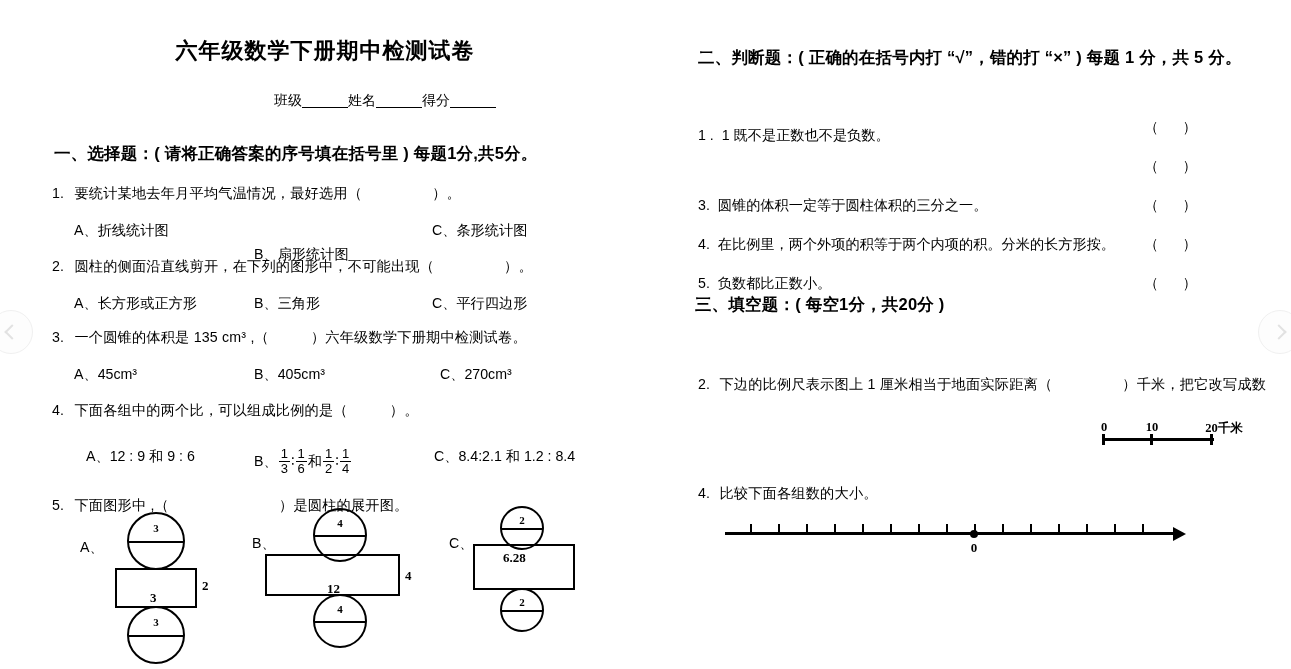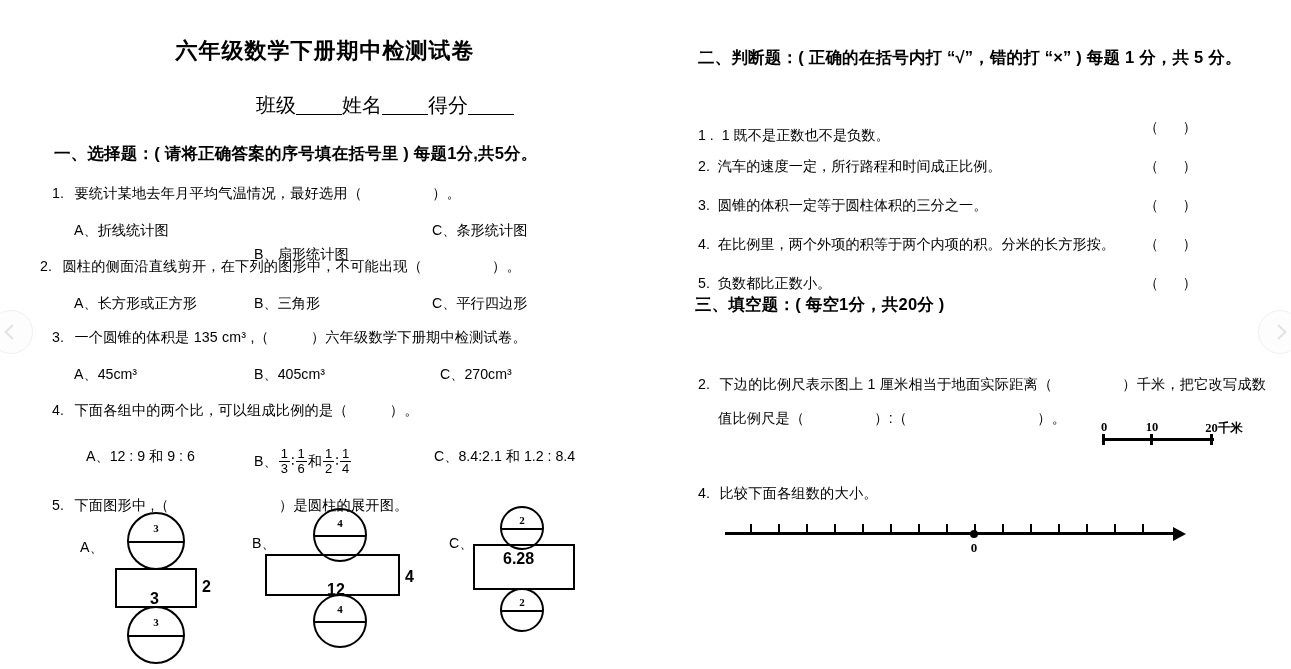--- a/index.html
+++ b/index.html
@@ -43,21 +43,21 @@
     font-size: 22px;
     font-weight: bold;
     letter-spacing: 1px;
   }
   .info-line {
     position: absolute;
     left: 0;
     top: 92px;
     width: 640px;
     text-align: center;
-    font-size: 20px;
+    font-size: 14px;
     padding-left: 130px;
     box-sizing: border-box;
   }
   .info-line .blank {
     display: inline-block;
     border-bottom: 1.4px solid #000;
     width: 46px;
     vertical-align: -3px;
   }
 
@@ -120,23 +120,23 @@
     font-weight: bold;
     font-family: "Liberation Serif", serif;
   }
   .rect {
     position: absolute;
     border: 2px solid #000;
     box-sizing: border-box;
   }
   .lbl {
     position: absolute;
-    font-size: 16px;
-    font-weight: bold;
-    font-family: Liberation Sans, sans-serif;
+    font-size: 13px;
+    font-weight: bold;
+    font-family: Liberation Serif, serif;
     white-space: nowrap;
   }
 
   
   .scalebar { position: absolute; }
   .scalebar .bar {
     position: absolute;
     left: 0; top: 18px;
     height: 3px;
     background: #000;
@@ -235,21 +235,21 @@
     <div class="abs sec-head" style="left:54px; top:143px;">一、选择题：( 请将正确答案的序号填在括号里 ) 每题1分,共5分。</div>
 
     <div class="abs q-line" style="left:52px; top:184px;">
       <span>1.</span>
       <span style="display:inline-block;width:6px"></span><span>要统计某地去年月平均气温情况，最好选用（</span><span class="blank-gap"></span><span>）。</span>
     </div>
     <div class="abs opt-row" style="left:74px; top:221px;">A、折线统计图</div>
     <div class="abs opt-row" style="left:254px; top:221px;margin-top:24px;">B、扇形统计图</div>
     <div class="abs opt-row" style="left:432px; top:221px;">C、条形统计图</div>
 
-    <div class="abs q-line" style="left:40px; top:257px;">
+    <div class="abs q-line" style="left:52px; top:257px;">
       <span>2.</span>
       <span style="display:inline-block;width:6px"></span><span>圆柱的侧面沿直线剪开，在下列的图形中，不可能出现（</span><span class="blank-gap"></span><span>）。</span>
     </div>
     <div class="abs opt-row" style="left:74px; top:294px;">A、长方形或正方形</div>
     <div class="abs opt-row" style="left:254px; top:294px;">B、三角形</div>
     <div class="abs opt-row" style="left:432px; top:294px;">C、平行四边形</div>
 
     <div class="abs q-line" style="left:52px; top:328px;">
       <span>3.</span>
       <span style="display:inline-block;width:6px"></span><span>一个圆锥的体积是 135 cm³ ,（</span><span class="blank-gap-sm"></span><span>）六年级数学下册期中检测试卷。</span>
@@ -323,24 +323,20 @@
     <div class="abs sec-head" style="left:48px; top:47px;">二、判断题：( 正确的在括号内打 “√”，错的打 “×” ) 每题 1 分，共 5 分。</div>
 
     <div class="judge-row" style="left:48px; top:118px;margin-top:8px;">
       <span>1 .</span>
       <span style="display:inline-block;width:4px"></span><span>1 既不是正数也不是负数。</span>
     </div>
     <div class="judge-paren" style="left:494px; top:118px;">
       <span>（</span><span style="display:inline-block;width:24px"></span><span>）</span>
     </div>
 
-    <div class="judge-row" style="left:48px; top:157px;">
-      <span>2.</span>
-      <span style="display:inline-block;width:4px"></span><span>汽车的速度一定，所行路程和时间成正比例。</span>
-    </div>
     <div class="judge-paren" style="left:494px; top:157px;">
       <span>（</span><span style="display:inline-block;width:24px"></span><span>）</span>
     </div>
 
     <div class="judge-row" style="left:48px; top:196px;">
       <span>3.</span>
       <span style="display:inline-block;width:4px"></span><span>圆锥的体积一定等于圆柱体积的三分之一。</span>
     </div>
     <div class="judge-paren" style="left:494px; top:196px;">
       <span>（</span><span style="display:inline-block;width:24px"></span><span>）</span>
@@ -361,23 +357,20 @@
     <div class="judge-paren" style="left:494px; top:274px;">
       <span>（</span><span style="display:inline-block;width:24px"></span><span>）</span>
     </div>
 
     <div class="abs sec-head" style="left:45px; top:294px;">三、填空题：( 每空1分，共20分 )</div>
 
 
     <div class="abs q-line" style="left:48px; top:375px;">
       <span>2.</span>
       <span style="display:inline-block;width:5px"></span><span>下边的比例尺表示图上 1 厘米相当于地面实际距离（</span><span class="blank-gap"></span><span>）千米，把它改写成数</span>
-    </div>
-    <div class="abs q-line" style="left:68px; top:409px;">
-      <span>值比例尺是（</span><span class="blank-gap"></span><span>）:（</span><span style="display:inline-block;width:130px"></span><span>）。</span>
     </div>
 
 
     <div class="abs q-line" style="left:48px; top:484px;">
       <span>4.</span>
       <span style="display:inline-block;width:5px"></span><span>比较下面各组数的大小。</span>
     </div>
 
     <div class="scalebar" style="left:452px; top:420px; width:160px; height:36px;">
       <div class="bar" style="width:112px;"></div>

